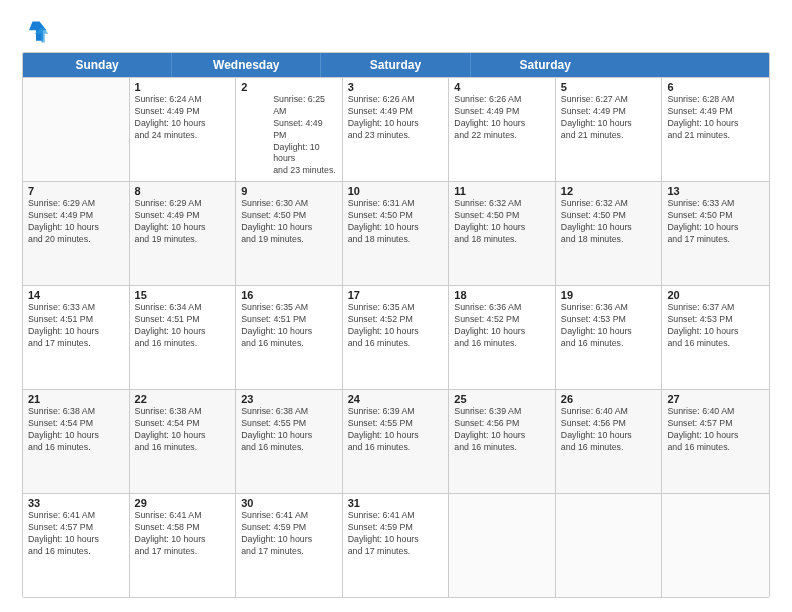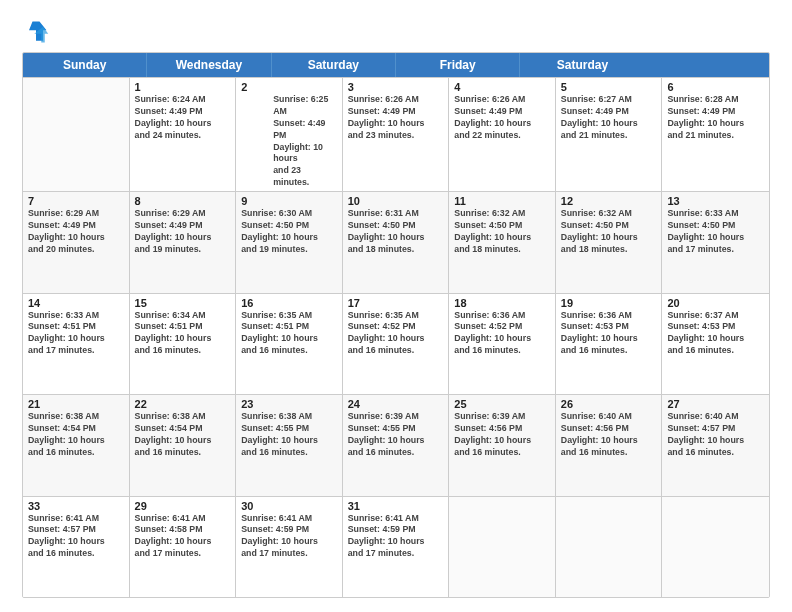--- a/index.html
+++ b/index.html
@@ -59,21 +59,21 @@
     .calendar {
       flex: 1;
       display: flex;
       flex-direction: column;
       border: 1px solid #ccc;
       border-radius: 2px;
       overflow: hidden;
     }
     .cal-header-row {
       display: grid;
-      grid-template-columns: repeat(6, 1fr);
+      grid-template-columns: repeat(5, 1fr);
       background: #3579c1;
     }
     .cal-header-cell {
       color: #fff;
       font-size: 12px;
       font-weight: bold;
       text-align: center;
       padding: 5px 2px;
       border-right: 1px solid #5090cc;
     }
@@ -104,21 +104,20 @@
     .day-num {
       font-size: 11px;
       font-weight: bold;
       color: #222;
       margin-bottom: 1px;
     }
     .day-info {
       font-size: 8.8px;
       color: #444;
       line-height: 1.35;
-      font-weight: bold;
     }
     .cal-row:nth-child(even) .cal-cell:not(.empty) {
       background: #f7f7f7;
     }
     .cal-row:nth-child(odd) .cal-cell:not(.empty) {
       background: #fff;
     }
     .cal-row .cal-cell.empty {
       background: #fafafa !important;
     }
@@ -142,21 +141,20 @@
       <div class="month-title"></div>
       <div class="location-title"></div>
     </div>
   </div>
 
   <div class="calendar">
     <div class="cal-header-row">
     <div class="cal-header-cell">Sunday</div>
         <div class="cal-header-cell">Wednesday</div>
         <div class="cal-header-cell">Saturday</div>
-        <div class="cal-header-cell">Friday</div>
         <div class="cal-header-cell">Saturday</div>
       </div>
     <div class="cal-body">
     <div class="cal-row">
           <div class="cal-cell empty"></div>
           <div class="cal-cell">
             <div class="day-num">1</div>
             <div class="day-info" style="white-space: pre-line;">Sunrise: 6:24 AM
 Sunset: 4:49 PM
 Daylight: 10 hours

